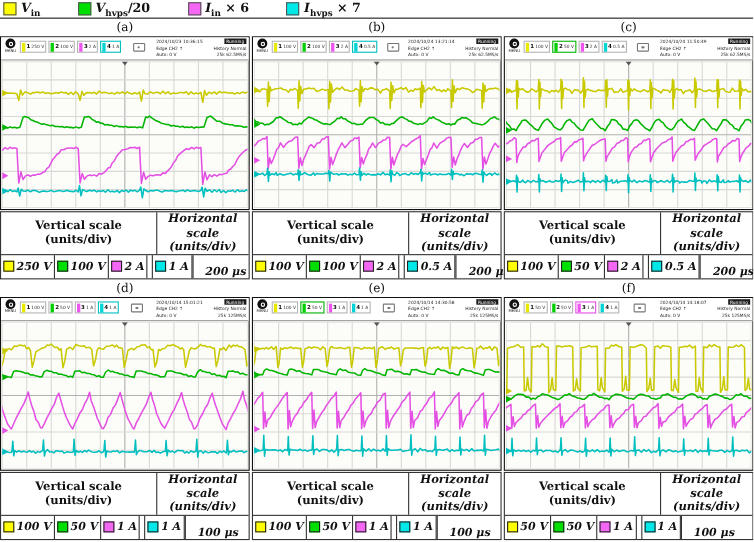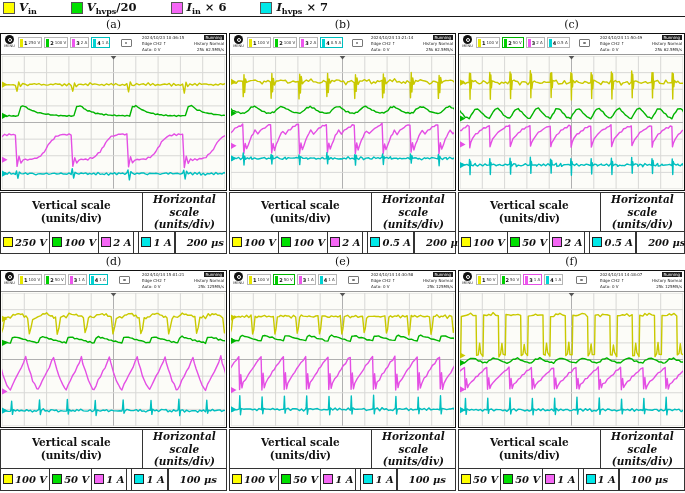--- a/index.html
+++ b/index.html
@@ -59,21 +59,21 @@
   .th-v{flex:0 0 63%;border-right:1px solid #333;box-sizing:border-box;}
   .th-h{flex:1;font-style:italic;}
   .tvals{height:25px;display:flex;border-top:1px solid #333;align-items:stretch;}
   .vgroup{flex:0 0 63%;display:flex;border-right:1px solid #333;box-sizing:border-box;}
   .vcell{display:flex;align-items:center;padding:0 2px;gap:2px;border-right:1px solid #333;box-sizing:border-box;}
   .vc0{flex:1.15;} .vc1{flex:1.1;} .vc2{flex:0.8;}
   .vc3{flex:0.95;border-left:1px solid #333;margin-left:4px;}
   .sq{width:10px;height:10px;border:1px solid #222;flex:none;box-sizing:border-box;}
   .vc0 .sq{background:#ffff00;} .vc1 .sq{background:#00e000;}
   .vc2 .sq{background:#f466f4;} .vc3 .sq{background:#00e8e8;}
-  .hcell{flex:1;display:flex;align-items:center;padding-left:11px;}
+  .hcell{flex:1;display:flex;align-items:flex-end;padding-left:11px;}
   .val{font-size:10px;font-weight:bold;font-style:italic;white-space:nowrap;}
 </style>
 </head>
 <body>
 
 <div class="page">
 
   <div class="legend-row">
     <div class="legend-item">
       <span class="swatch sw-0"></span>

